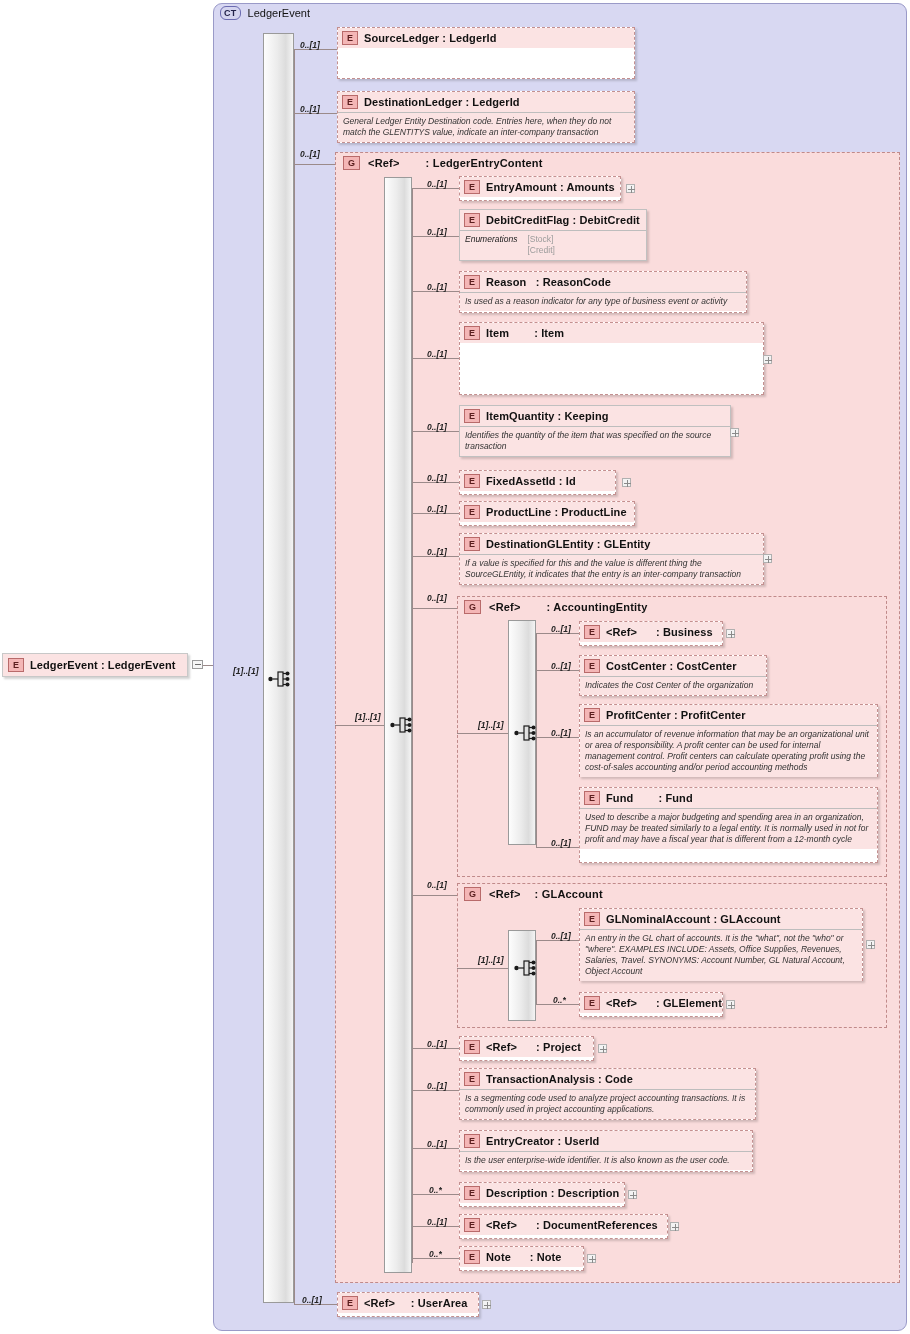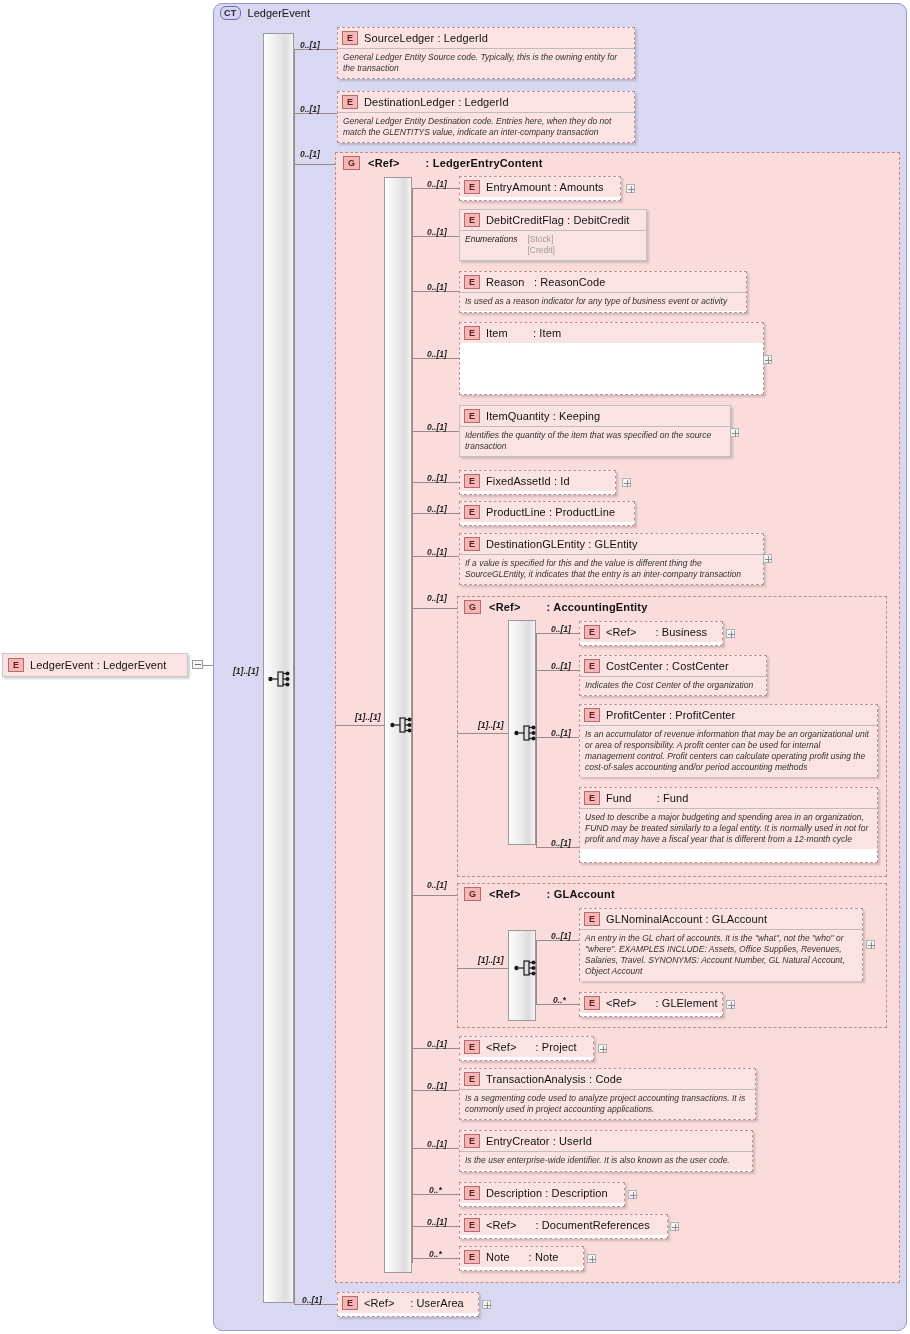--- a/index.html
+++ b/index.html
@@ -31,21 +31,21 @@
   .node.dashed{border:1px dashed #c49090;}
   .node.solid{border:1px solid #c0c0c0;}
   .node-head{display:flex;align-items:center;gap:6px;padding:3px 5px 3px 4px;
              background:#fbe3e3;}
   .node.solid .node-head{background:#fbe3e3;}
   .e-badge{
      display:inline-block;border:1px solid #b86a6a;background:#f4b6b6;
      color:#5b1f1f;font-size:9px;font-weight:bold;padding:1px 4px;line-height:10px;
      flex:0 0 auto;
   }
-  .node-label{font-size:11px;color:#111;font-weight:normal;white-space:pre;letter-spacing:.1px;}
+  .node-label{font-size:11px;color:#111;font-weight:bold;white-space:pre;letter-spacing:.1px;}
   .node-doc{
      border-top:1px solid #bdbdbd;background:#fbe3e3;
      font-size:8.5px;font-style:italic;color:#333;line-height:11px;
      padding:3px 5px 4px 5px;white-space:pre-line;
   }
   .node-enum{
      border-top:1px solid #bdbdbd;background:#fbe3e3;
      font-size:8.5px;color:#333;line-height:11px;padding:3px 5px 4px 5px;
      display:flex;gap:10px;
   }
@@ -114,21 +114,20 @@
 
   <div class="abs vline" style="left:294px;top:49px;height:1255px;"></div>
 
   <div class="abs hline" style="left:294px;top:49px;width:43px;"></div>
   <div class="card" style="left:300px;top:40px;">0..[1]</div>
   <div class="abs node dashed" style="left:337px;top:27px;width:298px;height:52px;">
     <div class="node-head">
       <span class="e-badge">E</span>
       <span class="node-label">SourceLedger : LedgerId</span>
     </div>
-    <div class="node-doc">General Ledger Entity Source code. Typically, this is the owning entity for the transaction</div>
   </div>
 
   <div class="abs hline" style="left:294px;top:113px;width:43px;"></div>
   <div class="card" style="left:300px;top:104px;">0..[1]</div>
   <div class="abs node dashed" style="left:337px;top:91px;width:298px;height:52px;">
     <div class="node-head">
       <span class="e-badge">E</span>
       <span class="node-label">DestinationLedger : LedgerId</span>
     </div>
     <div class="node-doc">General Ledger Entity Destination code. Entries here, when they do not match the GLENTITYS value, indicate an inter-company transaction</div>
@@ -313,21 +312,21 @@
     <div class="node-doc">Used to describe a major budgeting and spending area in an organization, FUND may be treated similarly to a legal entity.  It is normally used in not for profit and may have a fiscal year that is different from a 12-month cycle</div>
   </div>
 
   <div class="abs hline" style="left:412px;top:895px;width:45px;"></div>
   <div class="card" style="left:427px;top:880px;">0..[1]</div>
 
   <div class="abs grp-box" style="left:457px;top:883px;width:430px;height:145px;"></div>
   <div class="abs" style="left:464px;top:887px;display:flex;align-items:center;gap:8px;">
     <span class="grp-badge">G</span>
     <span class="grp-title ref">&lt;Ref&gt;</span>
-    <span class="grp-title" style="margin-left:18px;">: GLAccount</span>
+    <span class="grp-title" style="margin-left:6px;">: GLAccount</span>
   </div>
 
   <div class="abs seqbar" style="left:508px;top:930px;width:28px;height:91px;"></div>
   <svg class="abs" style="left:514px;top:957px;width:24px;height:22px;" viewBox="0 0 24 22">
     <circle cx="2.5" cy="11" r="2.2" fill="#1a1a1a"></circle>
     <line x1="4.5" y1="11" x2="10" y2="11" stroke="#1a1a1a" stroke-width="1.2"></line>
     <rect x="10" y="4" width="5" height="14" fill="none" stroke="#1a1a1a" stroke-width="1.2"></rect>
     <line x1="15" y1="5.5" x2="18" y2="5.5" stroke="#1a1a1a" stroke-width="1.2"></line>
     <line x1="15" y1="11" x2="18" y2="11" stroke="#1a1a1a" stroke-width="1.2"></line>
     <line x1="15" y1="16.5" x2="18" y2="16.5" stroke="#1a1a1a" stroke-width="1.2"></line>

